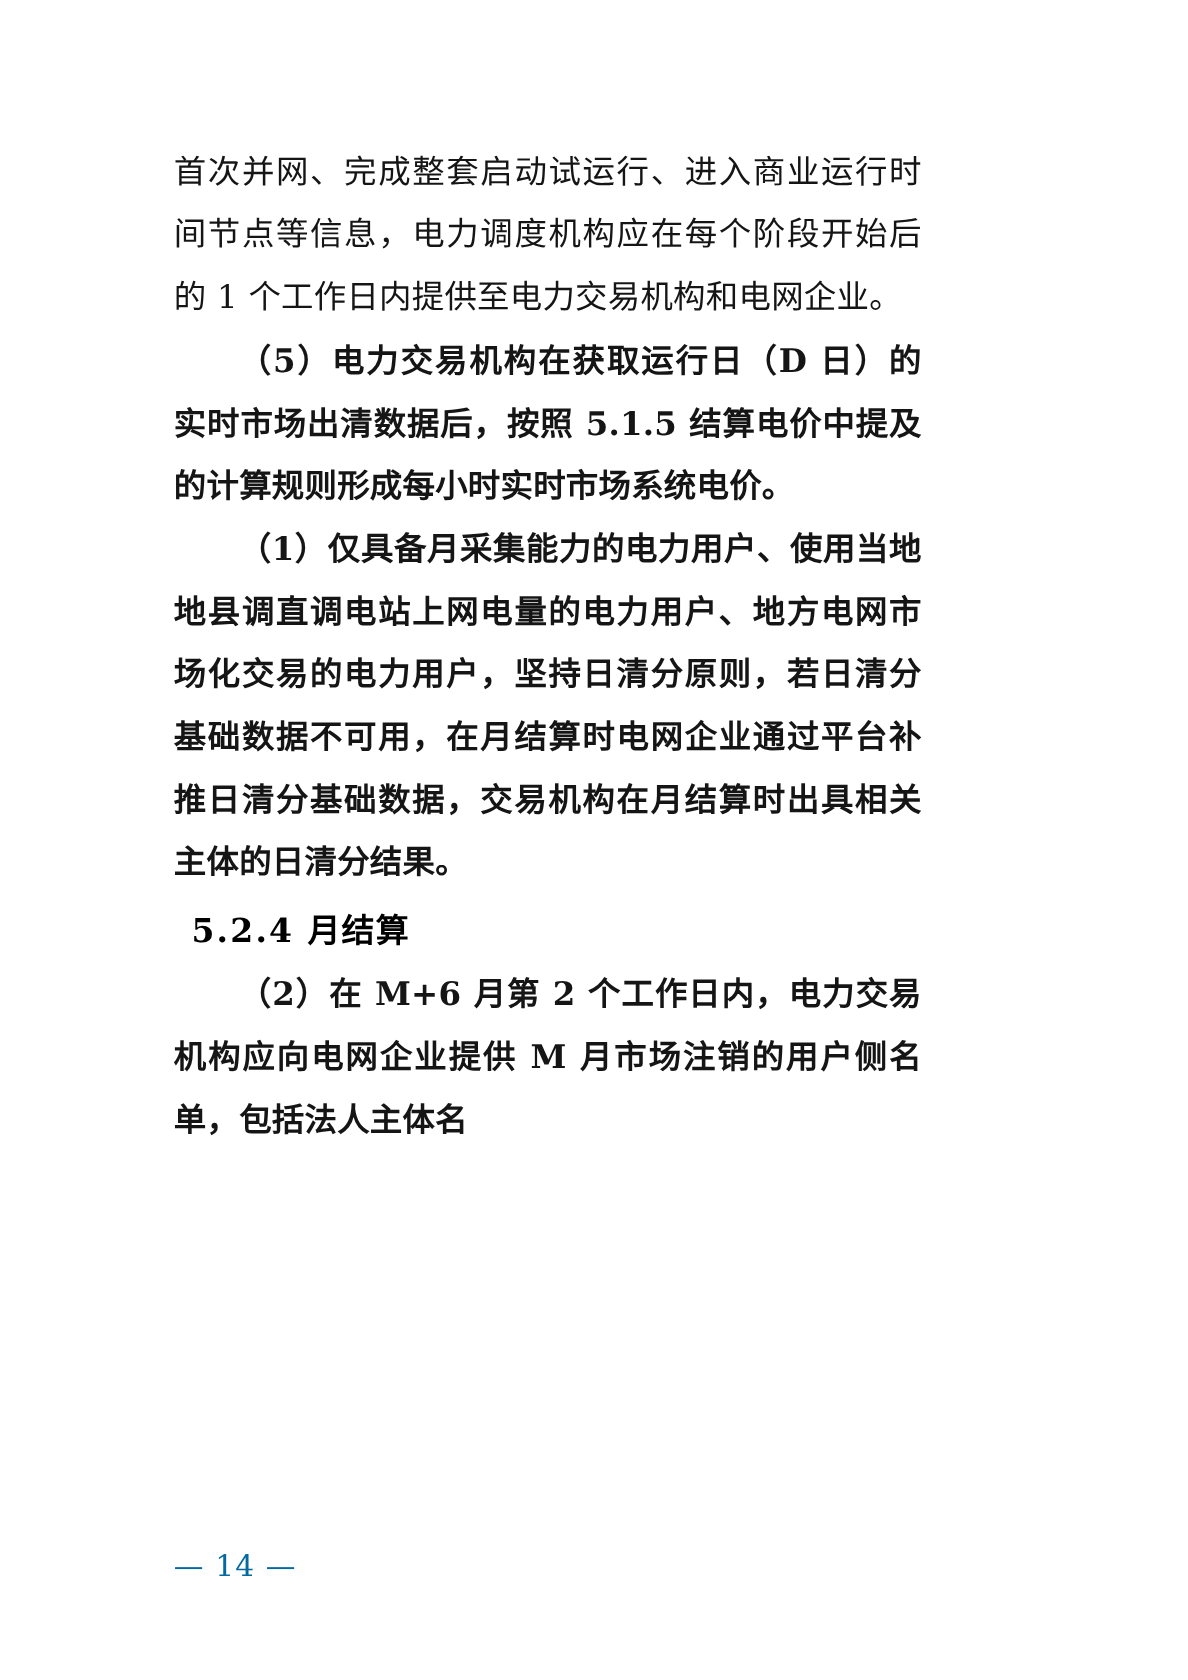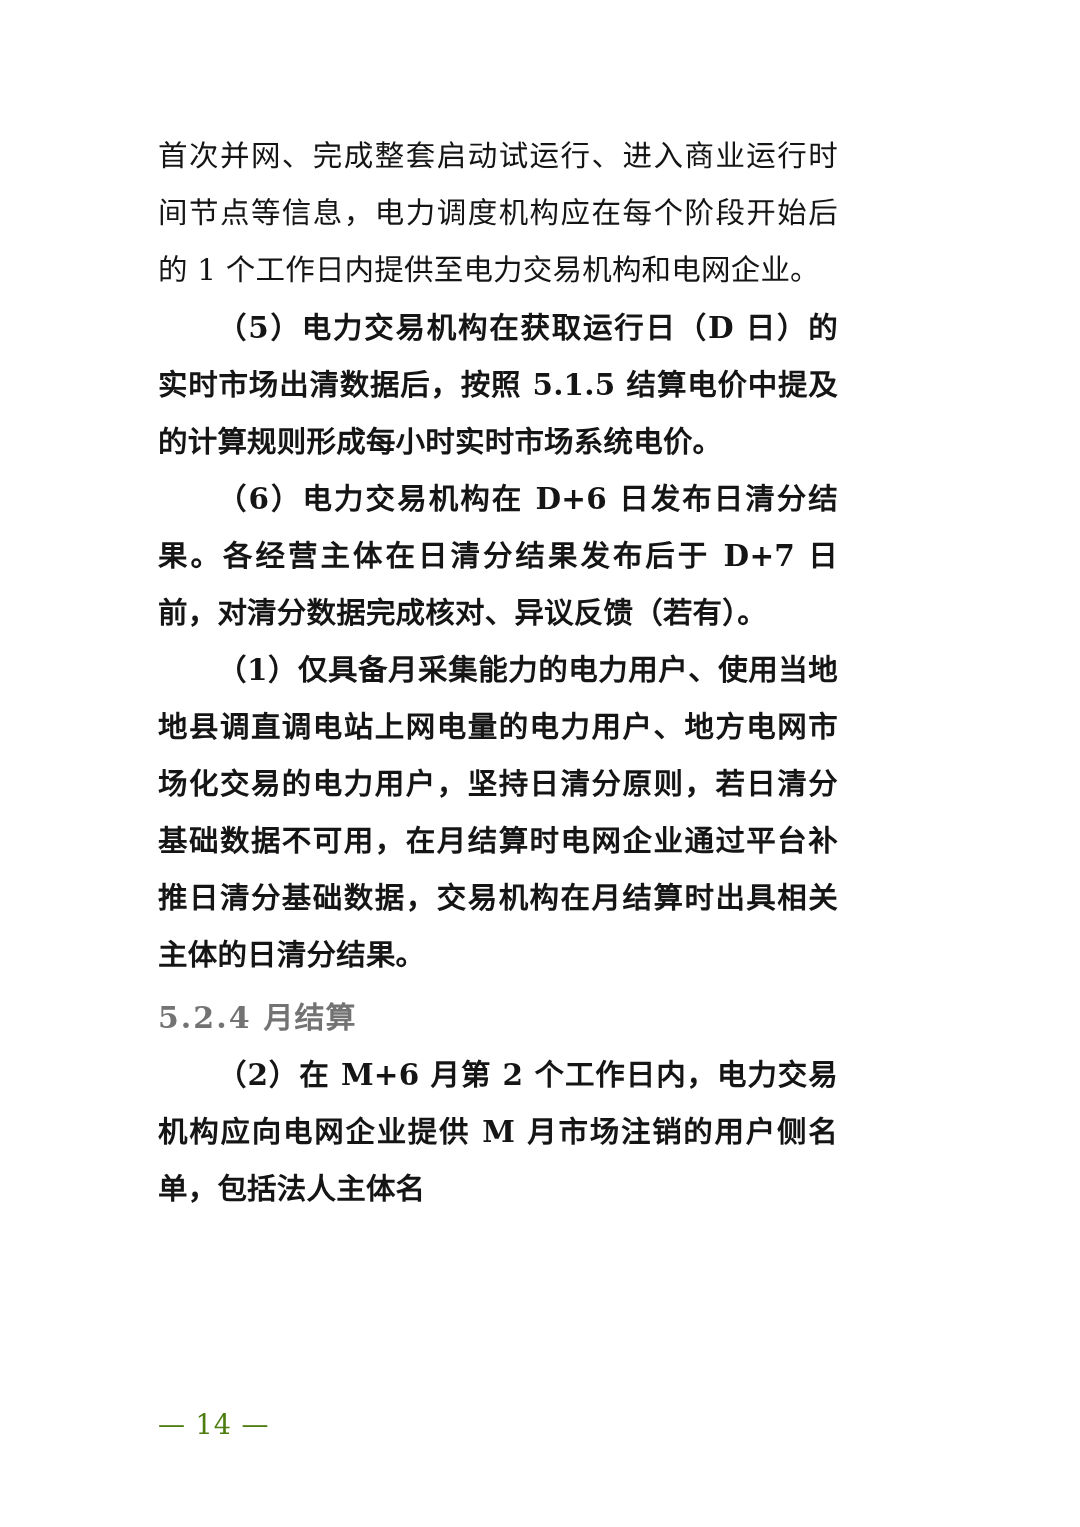--- a/index.html
+++ b/index.html
@@ -34,54 +34,53 @@
   }
   .para {
     margin: 0;
     text-indent: 0;
   }
   .para.indent {
     text-indent: 2em;
     font-weight: bold;
   }
   .heading {
-    margin: 6px 0 0 0;
+    margin: 6px 0 0 16px;
     font-size: 30px;
     line-height: 57px;
     font-weight: bold;
     letter-spacing: 1px;
-    color: #737373;
+    color: #000000;
   }
   .heading .num {
     letter-spacing: 2px;
   }
   .heading .title {
     margin-left: 12px;
   }
   .footer {
     position: absolute;
     left: 158px;
     bottom: 86px;
     font-size: 27px;
     line-height: 32px;
-    color: #4d7c0f;
+    color: #0369a1;
     letter-spacing: 1px;
   }
 </style>
 </head>
 <body>
 
 <div class="page">
   <div class="body-text">
 
     <p class="para">首次并网、完成整套启动试运行、进入商业运行时间节点等信息，电力调度机构应在每个阶段开始后的 1 个工作日内提供至电力交易机构和电网企业。</p>
 
     <p class="para indent">（5）电力交易机构在获取运行日（D 日）的实时市场出清数据后，按照 5.1.5 结算电价中提及的计算规则形成每小时实时市场系统电价。</p>
 
-    <p class="para indent">（6）电力交易机构在 D+6 日发布日清分结果。各经营主体在日清分结果发布后于 D+7 日前，对清分数据完成核对、异议反馈（若有）。</p>
 
     <p class="para indent">（1）仅具备月采集能力的电力用户、使用当地地县调直调电站上网电量的电力用户、地方电网市场化交易的电力用户，坚持日清分原则，若日清分基础数据不可用，在月结算时电网企业通过平台补推日清分基础数据，交易机构在月结算时出具相关主体的日清分结果。</p>
 
 
     <h2 class="heading">
       <span class="num">5.2.4</span><span class="title">月结算</span>
     </h2>
 
 
     <p class="para indent">（2）在 M+6 月第 2 个工作日内，电力交易机构应向电网企业提供 M 月市场注销的用户侧名单，包括法人主体名</p>

